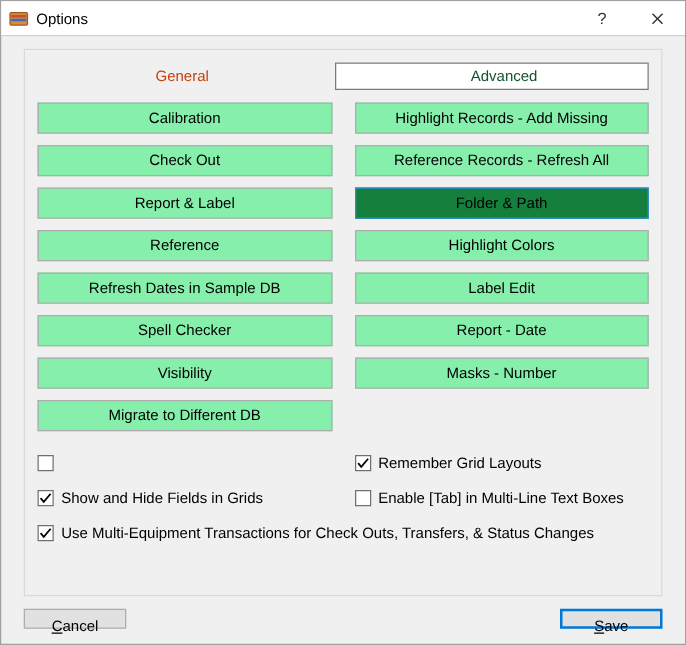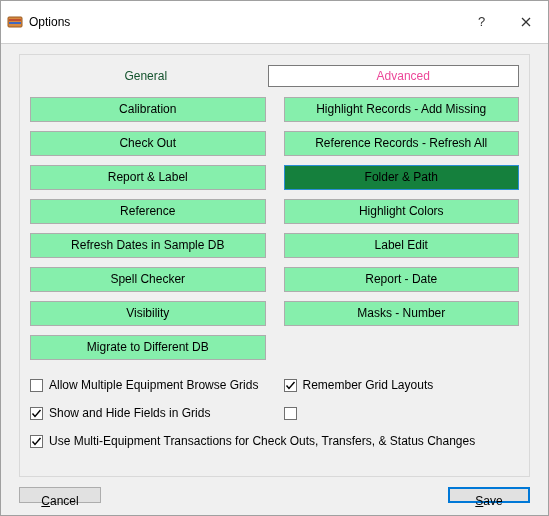--- a/index.html
+++ b/index.html
@@ -14,21 +14,21 @@
   }
   .window {
     width: 549px;
     height: 516px;
     background: #f0f0f0;
     border: 1px solid #a0a0a0;
     display: flex;
     flex-direction: column;
   }
   .titlebar {
-    height: 43px;
+    height: 28px;
     background: #ffffff;
     display: flex;
     align-items: center;
     padding: 0 0 0 6px;
     border-bottom: 1px solid #d0d0d0;
   }
   .titlebar .app-icon {
     width: 16px; height: 16px;
     margin-right: 6px;
     display:inline-block;
@@ -70,26 +70,26 @@
     flex: 1;
     height: 22px;
     line-height: 20px;
     text-align: center;
     font-size: 12px;
     border: 1px solid transparent;
     cursor: pointer;
   }
   .tab.inactive {
     background: transparent;
-    color: #14532d;
+    color: #c2410c;
   }
   .tab.active {
     background: #ffffff;
     border: 1px solid #7a7a7a;
-    color: #ec4899;
+    color: #14532d;
     padding-left: 20px;
   }
   .grid {
     display: grid;
     grid-template-columns: 1fr 1fr;
     column-gap: 18px;
     row-gap: 9px;
   }
   .opt-btn {
     height: 25px;
@@ -209,40 +209,40 @@
         <div class="opt-btn">Report - Date</div>
         <div class="opt-btn">Visibility</div>
 
         <div class="opt-btn">Masks - Number</div>
         <div class="opt-btn">Migrate to Different DB</div>
       </div>
 
       <div class="checks">
         <div class="check">
           <span class="box"></span>
-          <span>Allow Multiple Equipment Browse Grids</span>
         </div>
         <div class="check">
           <span class="box">
               <svg width="11" height="11" viewBox="0 0 11 11">
                 <polyline points="1.5,5.5 4,8.5 9.5,2" fill="none" stroke="#000" stroke-width="1.4"></polyline>
               </svg>
             </span>
           <span>Remember Grid Layouts</span>
         </div>
         <div class="check">
           <span class="box">
               <svg width="11" height="11" viewBox="0 0 11 11">
                 <polyline points="1.5,5.5 4,8.5 9.5,2" fill="none" stroke="#000" stroke-width="1.4"></polyline>
               </svg>
             </span>
           <span>Show and Hide Fields in Grids</span>
         </div>
         <div class="check">
           <span class="box"></span>
+          <span>Enable [Tab] in Multi-Line Text Boxes</span>
         </div>
         <div class="check full">
           <span class="box">
               <svg width="11" height="11" viewBox="0 0 11 11">
                 <polyline points="1.5,5.5 4,8.5 9.5,2" fill="none" stroke="#000" stroke-width="1.4"></polyline>
               </svg>
             </span>
           <span>Use Multi-Equipment Transactions for Check Outs, Transfers, &amp; Status Changes</span>
         </div>
       </div>

